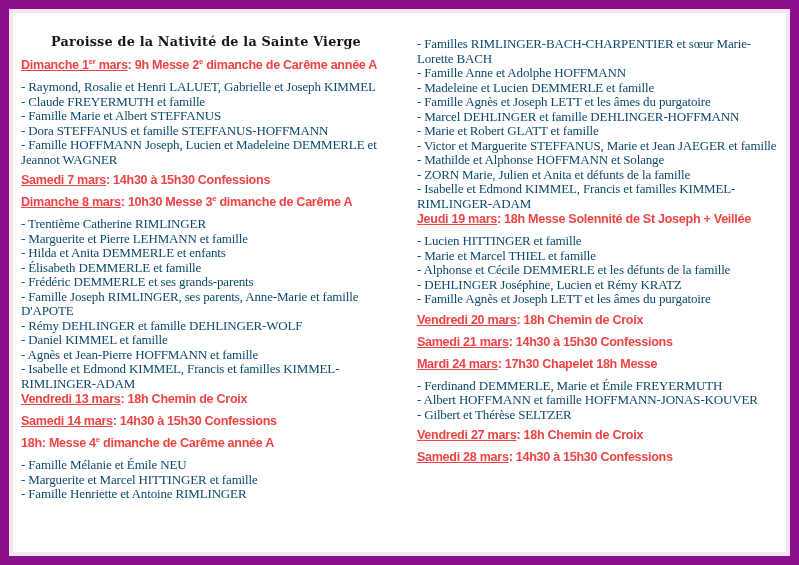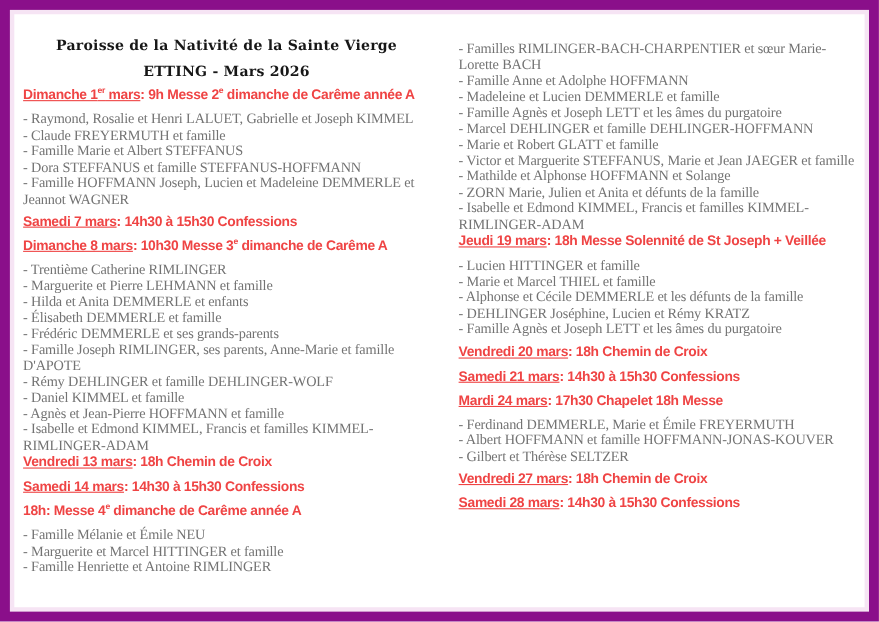--- a/index.html
+++ b/index.html
@@ -54,35 +54,34 @@
   }
   .heading.tight { margin-top: 1px; }
   .h-date { text-decoration: underline; }
 
   .items { margin: 0 0 1px 0; }
   .item {
     font-family: "Liberation Serif", serif;
     font-size: 13px;
     letter-spacing: -0.15px;
     line-height: 14.5px;
-    color: #737373;
+    color: #0c4a6e;
   }
   sup.sp {
     font-size: 0.62em;
     vertical-align: super;
     line-height: 0;
   }
 </style>
 </head>
 <body>
 
 <div class="page">
   <div class="col col-left">
     <div class="doc-title">Paroisse de la Nativité de la Sainte Vierge</div>
-    <div class="doc-subtitle">ETTING - Mars 2026</div>
     <div>
         <div class="heading"><span class="h-date">Dimanche 1<sup class="sp">er</sup> mars</span><span>: 9h Messe 2<sup class="sp">e</sup> dimanche de Carême année A</span></div>
         <div class="items">
           <div class="item">- Raymond, Rosalie et Henri LALUET, Gabrielle et Joseph KIMMEL</div>
           <div class="item">- Claude FREYERMUTH et famille</div>
           <div class="item">- Famille Marie et Albert STEFFANUS</div>
           <div class="item">- Dora STEFFANUS et famille STEFFANUS-HOFFMANN</div>
           <div class="item">- Famille HOFFMANN Joseph, Lucien et Madeleine DEMMERLE et Jeannot WAGNER</div>
         </div>
         <div class="heading"><span class="h-date">Samedi 7 mars</span><span>: 14h30 à 15h30 Confessions</span></div>

